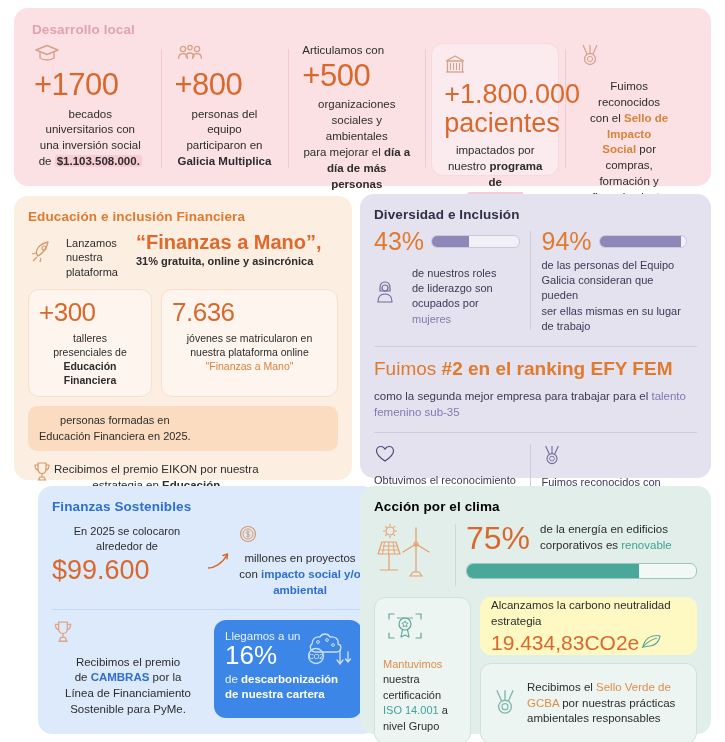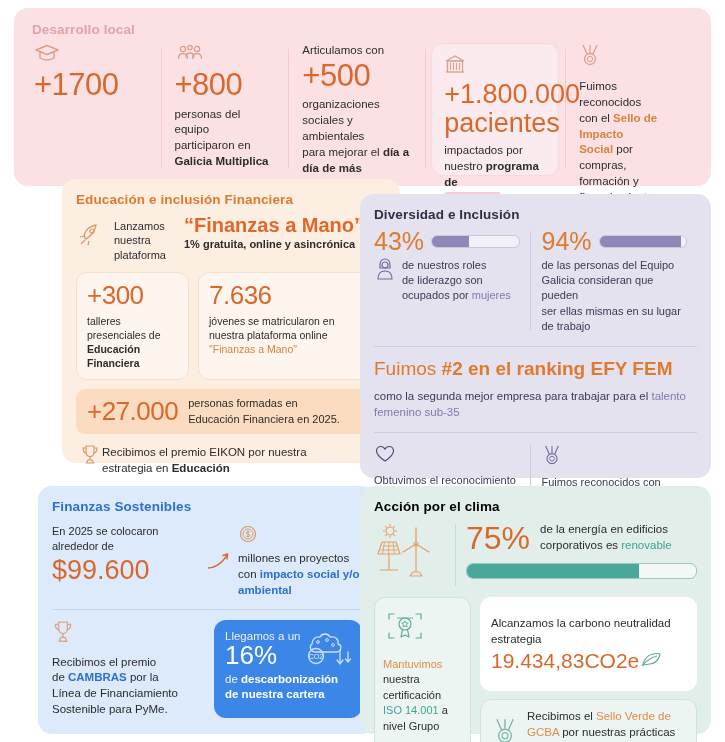--- a/index.html
+++ b/index.html
@@ -16,31 +16,31 @@
   .panel-title{font-size:13.5px;font-weight:bold;letter-spacing:.1px;}
 
   
   #p-local{left:14px;top:8px;width:697px;height:178px;background:#fbe1e4;padding:14px 18px;}
   #p-local .panel-title{color:#e0a3b0;margin-bottom:6px;}
   .local-grid{display:flex;align-items:stretch;height:135px;}
   .lcol{padding:0 14px;position:relative;box-sizing:border-box;}
   .lcol + .lcol::before{content:"";position:absolute;left:0;top:6px;bottom:10px;width:1px;background:#f3c9d0;}
   .lcol:first-child{padding-left:2px;}
   .big-num{font-size:31px;color:#d9682c;line-height:1.05;font-weight:normal;letter-spacing:-.5px;}
-  .sm{font-size:11.5px;color:#2c2c2c;line-height:1.38;margin-top:5px;}
+  .sm{font-size:11.5px;color:#2c2c2c;line-height:1.38;margin-top:5px;text-align:center;}
   .sm b{font-weight:bold;}
   .hl-pink{background:#f8ccd4;border-radius:3px;padding:0 2px;}
   .icon{display:block;margin-bottom:2px;}
   .pre{font-size:11.5px;color:#2c2c2c;line-height:1.38;margin-bottom:1px;}
   .card-pat{background:#fcebee;border:1px solid #f7dade;border-radius:12px;padding:10px 12px;box-sizing:border-box;}
   .num-2l{font-size:27px;color:#d9682c;line-height:1.08;}
   .orange-lnk{color:#d9833d;font-weight:bold;}
 
   
-  #p-edu{left:14px;top:179px;width:338px;height:284px;background:#fdeee2;padding:13px 14px;margin-left:48px;}
+  #p-edu{left:14px;top:196px;width:338px;height:284px;background:#fdeee2;padding:13px 14px;}
   #p-edu .panel-title{color:#e07a2f;margin-bottom:8px;}
   .edu-top{display:flex;align-items:flex-start;gap:8px;margin-bottom:10px;}
   .edu-lan{font-size:11px;color:#2c2c2c;line-height:1.3;width:62px;flex:none;padding-top:4px;}
   .fm-title{font-size:20px;color:#e0682b;font-weight:bold;line-height:1.05;}
   .fm-sub{font-size:11px;color:#2c2c2c;margin-top:2px;font-weight:bold;}
   .edu-cards{display:flex;gap:9px;}
   .ecard{background:#fef5ee;border:1px solid #f6e0cd;border-radius:11px;padding:9px 10px;box-sizing:border-box;}
   .ecard .big-num{font-size:26px;}
   .ecard .sm{font-size:10.5px;line-height:1.34;}
   .band{background:#fbdcc0;border-radius:9px;display:flex;align-items:center;gap:10px;padding:7px 11px;margin-top:9px;}
@@ -54,21 +54,21 @@
   .div-top{display:flex;}
   .dcol{flex:1;position:relative;box-sizing:border-box;padding-right:10px;}
   .dcol + .dcol{padding-left:12px;}
   .dcol + .dcol::before{content:"";position:absolute;left:0;top:2px;bottom:4px;width:1px;background:#cfccdf;}
   .pct-row{display:flex;align-items:center;gap:7px;}
   .pct{font-size:25px;color:#e07a2f;line-height:1;}
   .bar{height:11px;border-radius:6px;background:#f1f0f6;border:1px solid #cbc8dd;position:relative;flex:1;overflow:hidden;}
   .bar > i{display:block;height:100%;background:#8e88b8;}
   .dtxt{font-size:11px;color:#3a3a55;line-height:1.38;margin-top:4px;}
   .dtxt .lil{color:#7f7bb0;}
-  .with-ico{display:flex;gap:6px;align-items:flex-start;}
+  .with-ico{display:flex;gap:16px;align-items:center;margin-top:8px;}
   .efy{margin-top:12px;padding-top:11px;border-top:1px solid #cfccdf;}
   .efy-h{font-size:19px;color:#e07a2f;line-height:1.15;}
   .efy-h b{color:#e07a2f;font-weight:bold;}
   .efy-s{font-size:11.5px;color:#3a3a55;line-height:1.4;margin-top:8px;}
   .efy-s .lil{color:#7f7bb0;}
   .div-foot{display:flex;margin-top:12px;padding-top:11px;border-top:1px solid #cfccdf;}
   .dfcol{flex:1;position:relative;box-sizing:border-box;padding-right:10px;}
   .dfcol + .dfcol{padding-left:12px;}
   .dfcol + .dfcol::before{content:"";position:absolute;left:0;top:0;bottom:2px;width:1px;background:#cfccdf;}
   .dfx{font-size:11px;color:#3a3a55;line-height:1.38;margin-top:5px;}
@@ -106,21 +106,21 @@
   .cli-tx{font-size:11.5px;color:#2c2c2c;line-height:1.36;}
   .green-lnk{color:#3fa396;margin-top:22px;}
   .bar-g{height:14px;border-radius:7px;background:#f2f8f6;border:1px solid #9dc6bf;margin-top:9px;overflow:hidden;}
   .bar-g > i{display:block;height:100%;background:#4aa89b;}
   .cli-bot{display:flex;gap:9px;}
   .certcard{width:97px;flex:none;background:#edf5f2;border:1px solid #cfe3dd;border-radius:11px;padding:9px 8px;box-sizing:border-box;}
   .certtx{font-size:11px;color:#2c2c2c;line-height:1.4;margin-top:6px;}
   .teal-lnk{color:#3fa396;}
   .orange-w{color:#e08c4a;}
   .cli-rcol{flex:1;display:flex;flex-direction:column;gap:8px;}
-  .co2box{background:#ffffff;border-radius:11px;padding:19px 11px;box-sizing:border-box;}
+  .co2box{background:#fef9c3;border-radius:11px;padding:1px 11px;box-sizing:border-box;}
   .co2tx{font-size:11.5px;color:#2c2c2c;line-height:1.35;}
   .co2num{font-size:21px;color:#d9682c;line-height:1.1;margin-top:2px;display:flex;align-items:center;}
   .sellobox{background:#edf5f2;border:1px solid #cfe3dd;border-radius:11px;padding:9px 11px;box-sizing:border-box;display:flex;gap:9px;align-items:center;flex:1;}
   .sellotx{font-size:11.5px;color:#2c2c2c;line-height:1.36;}
 </style>
 </head>
 <body>
 
 <div class="canvas">
 
@@ -129,20 +129,26 @@
     <div class="local-grid">
 
       <div class="lcol" style="width:140px">
         <span class="icon">
           <svg width="26" height="20" viewBox="0 0 26 20">
               <path d="M2 7 L13 2.5 L24 7 L13 11.5 Z" fill="none" stroke="#d8a08a" stroke-width="1.4" stroke-linejoin="round"></path>
               <path d="M6 9 L6 15 C6 15 9 17 13 17 C17 17 20 15 20 15 L20 9" fill="none" stroke="#d8a08a" stroke-width="1.4" stroke-linejoin="round"></path>
             </svg>
         </span>
         <div class="big-num">+1700</div>
+        <div class="sm">
+          <span>becados</span><br>
+          <span>universitarios con</span><br>
+          <span>una inversión social</span><br>
+          <span>de </span><b class="hl-pink">$1.103.508.000.</b>
+        </div>
       </div>
 
       <div class="lcol" style="width:138px">
         <span class="icon">
           <svg width="30" height="20" viewBox="0 0 30 20">
               <circle cx="8" cy="6" r="2.6" fill="none" stroke="#d8a08a" stroke-width="1.3"></circle>
               <circle cx="15" cy="4.6" r="2.2" fill="none" stroke="#d8a08a" stroke-width="1.3"></circle>
               <circle cx="22" cy="6" r="2.6" fill="none" stroke="#d8a08a" stroke-width="1.3"></circle>
               <path d="M3.5 16 C3.5 12 5.5 10.5 8 10.5 C10.5 10.5 12.5 12 12.5 16" fill="none" stroke="#d8a08a" stroke-width="1.3"></path>
               <path d="M11 14.5 C11 11.5 12.8 10 15 10 C17.2 10 19 11.5 19 14.5" fill="none" stroke="#d8a08a" stroke-width="1.3"></path>
@@ -221,46 +227,45 @@
             <path d="M9 19 L5 23 M8 15 L4 16 M13 20 L12 24" stroke="#d79a6a" stroke-width="1.2" fill="none"></path>
           </svg>
       </span>
       <div class="edu-lan">
         <span>Lanzamos</span><br>
         <span>nuestra</span><br>
         <span>plataforma</span>
       </div>
       <div style="flex:1">
         <div class="fm-title">“Finanzas a Mano”,</div>
-        <div class="fm-sub">1% gratuita, online y asincrónica</div>
+        <div class="fm-sub">31% gratuita, online y asincrónica</div>
       </div>
     </div>
 
     <div class="edu-cards">
-      <div class="ecard" style="width:113px">
+      <div class="ecard" style="width:124px">
         <div class="big-num">+300</div>
         <div class="sm">
           <span>talleres</span><br>
           <span>presenciales de</span><br>
           <b>Educación</b><br>
           <b>Financiera</b>
         </div>
       </div>
       <div class="ecard" style="flex:1">
         <div class="big-num">7.636</div>
         <div class="sm">
           <span>jóvenes se matricularon en</span><br>
           <span>nuestra plataforma online</span><br>
           <span class="orange-lnk" style="font-weight:normal">"Finanzas a Mano"</span>
         </div>
       </div>
     </div>
 
     <div class="band">
-      <div class="big-num" style="flex:none">+27.000</div>
       <div class="sm">
         <span>personas formadas en</span><br>
         <span>Educación Financiera en 2025.</span>
       </div>
     </div>
 
     <div class="edu-foot">
       <span class="icon" style="flex:none">
         <svg width="20" height="22" viewBox="0 0 20 22">
             <path d="M6 2 L14 2 L14 8 C14 11 12 12.5 10 12.5 C8 12.5 6 11 6 8 Z" fill="none" stroke="#d79a6a" stroke-width="1.2"></path>

